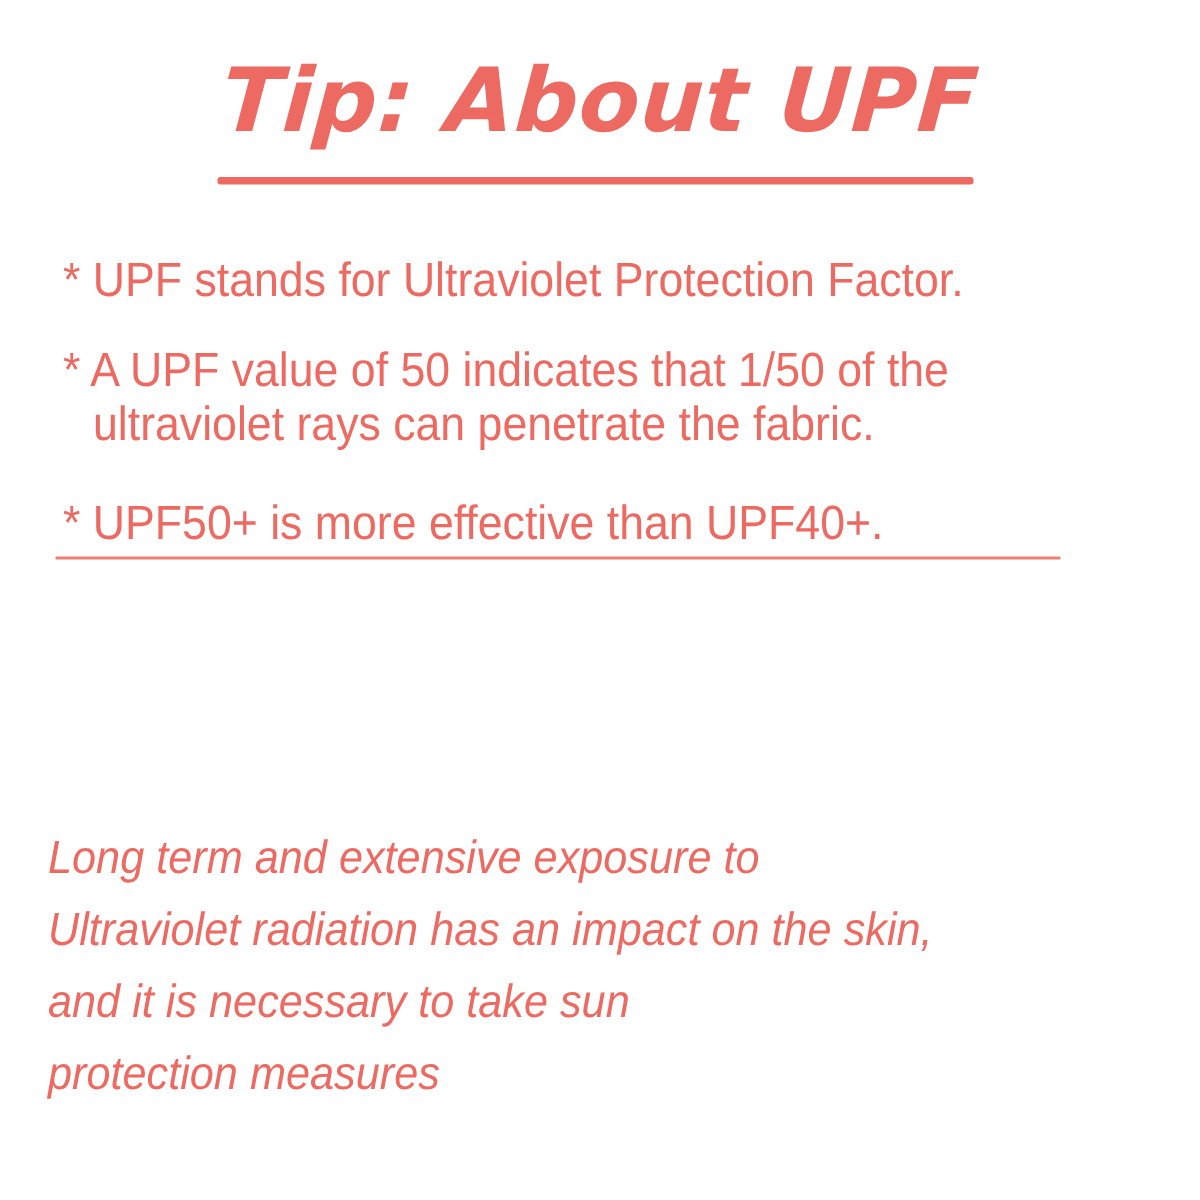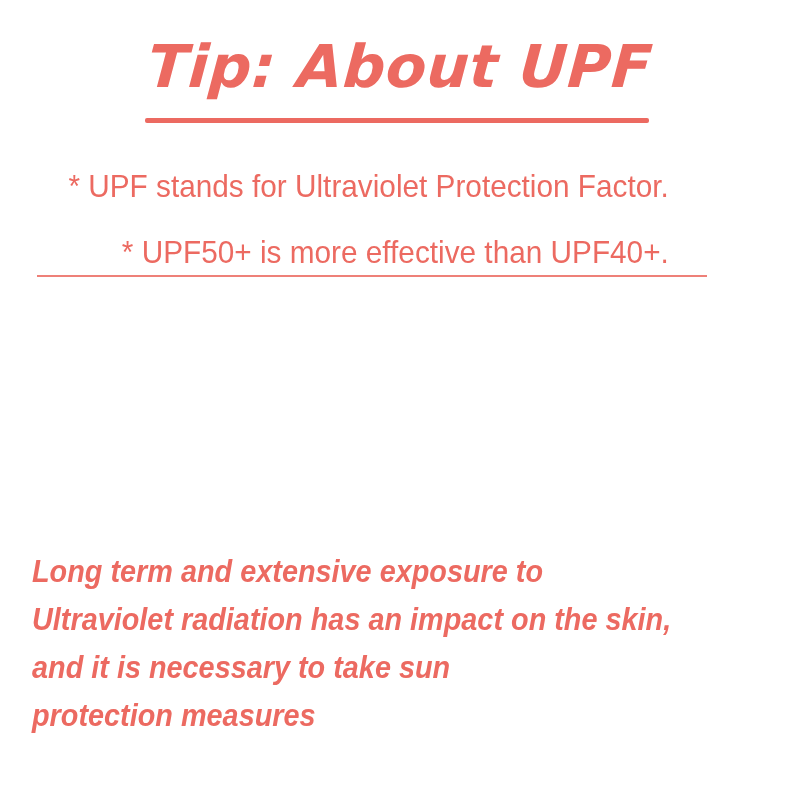--- a/index.html
+++ b/index.html
@@ -49,21 +49,20 @@
     background: #EC6A61;
     border-radius: 2px;
   }
 
   
   .bullets {
     position: absolute;
     left: 0;
     top: 168px;
     width: 716px;
-    text-align: right;
   }
   .bullet {
     position: relative;
     margin: 0 0 24px 0;
     padding: 0;
   }
   .bullet:last-child {
     margin-bottom: 0;
   }
   .bullet-line {
@@ -94,21 +93,20 @@
     height: 2px;
     background: #EE8078;
   }
 
   
   .closing {
     position: absolute;
     left: 32px;
     top: 548px;
     width: 760px;
-    font-weight: bold;
   }
   .closing-line {
     display: block;
     color: #EC6A61;
     font-family: "Liberation Sans Narrow", "Liberation Sans", sans-serif;
     font-style: italic;
     font-size: 31px;
     line-height: 48px;
     white-space: pre;
     transform: scaleX(0.93);
@@ -124,20 +122,24 @@
     <span class="title-text">Tip: About UPF</span>
   </div>
   <div class="title-rule"></div>
 
   <div class="bullets">
 
     <div class="bullet">
       <span class="bullet-line first">* UPF stands for Ultraviolet Protection Factor.</span>
     </div>
 
+    <div class="bullet">
+      <span class="bullet-line first">* A UPF value of 50 indicates that 1/50 of the</span>
+      <span class="bullet-line cont">ultraviolet rays can penetrate the fabric.</span>
+    </div>
 
 
     <div class="bullet underlined">
       <span class="bullet-line first">* UPF50+ is more effective than UPF40+.</span>
       <div class="bullet-rule"></div>
     </div>
 
   </div>
 
   <div class="closing">

